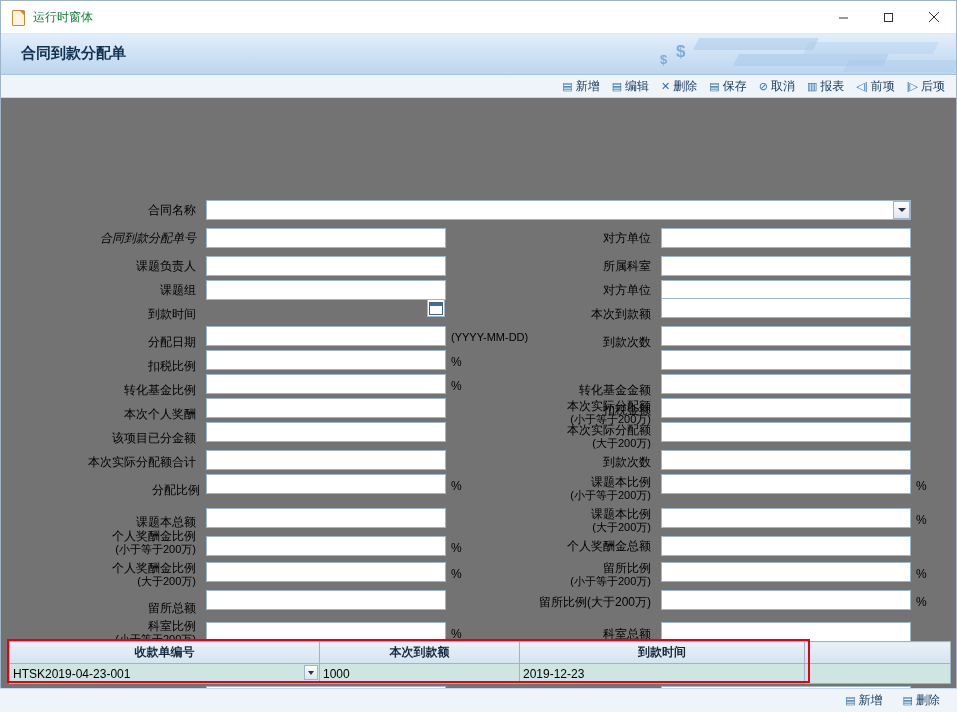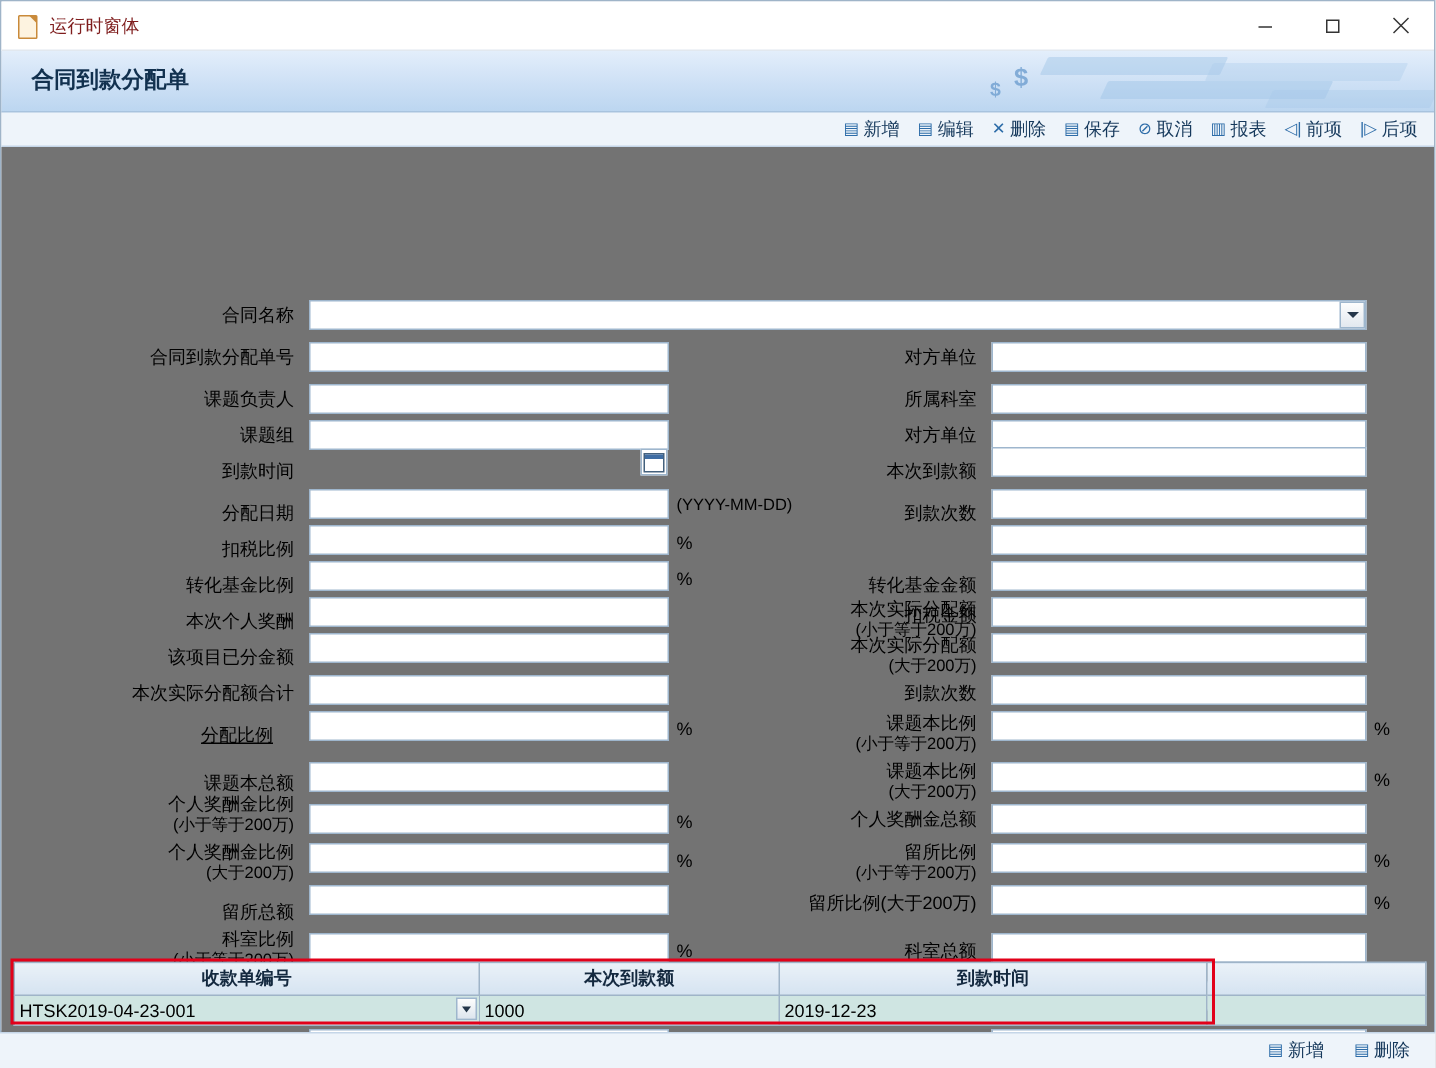--- a/index.html
+++ b/index.html
@@ -72,21 +72,21 @@
   }
   .title-icon .fold {
     position: absolute;
     right: 2px; top: 1px;
     width: 0; height: 0;
     border-left: 5px solid transparent;
     border-top: 5px solid #c98a3a;
   }
   #title-text {
     font-size: 12px;
-    color: #7f1d1d;
+    color: #15803d;
   }
   .win-buttons {
     margin-left: auto;
     display: flex;
     height: 32px;
   }
   .win-btn {
     width: 45px;
     height: 32px;
     display: flex;
@@ -400,21 +400,21 @@
       <span>后项</span>
     </div>
   </div>
 
   <div id="form-body">
 
     <div class="field-label" style="left:40px; top:105px; width:155px;">合同名称</div>
     <input class="txt" style="left: 205px; top: 102px; width: 705px;" value="">
     <div class="combo-btn" style="left:892px; top:103px;"></div>
 
-    <div class="field-label" style="left:20px; top:133px; width:175px;">合同到款分配单号</div>
+    <div class="field-label" style="left:20px; top:133px; width:175px;font-style:italic;">合同到款分配单号</div>
     <input class="txt" style="left: 205px; top: 130px; width: 240px;" value="">
     <div class="field-label" style="left:460px; top:133px; width:190px;">对方单位</div>
     <input class="txt" style="left: 660px; top: 130px; width: 250px;" value="">
 
     <div class="field-label" style="left:20px; top:161px; width:175px;">课题负责人</div>
     <input class="txt" style="left: 205px; top: 158px; width: 240px;" value="">
     <div class="field-label" style="left:460px; top:161px; width:190px;">所属科室</div>
     <input class="txt" style="left: 660px; top: 158px; width: 250px;" value="">
 
     <div class="field-label" style="left:20px; top:185px; width:175px;">课题组</div>
@@ -461,21 +461,21 @@
       <span>本次实际分配额</span><br>
       <span style="font-size:11px;">(大于200万)</span>
     </div>
     <input class="txt" style="left: 660px; top: 324px; width: 250px;" value="">
 
     <div class="field-label" style="left:20px; top:357px; width:175px;">本次实际分配额合计</div>
     <input class="txt" style="left: 205px; top: 352px; width: 240px;" value="">
     <div class="field-label" style="left:460px; top:357px; width:190px;">到款次数</div>
     <input class="txt" style="left: 660px; top: 352px; width: 250px;" value="">
 
-    <div class="field-label" style="left:6px; top:385px; width:175px;text-decoration:underline;">分配比例</div>
+    <div class="field-label" style="left:24px; top:385px; width:175px;">分配比例</div>
     <input class="txt" style="left: 205px; top: 376px; width: 240px;" value="">
     <div class="unit" style="left:450px; top:381px;">%</div>
     <div class="field-label two-line" style="left:460px; top:378px; width:190px;">
       <span>课题本比例</span><br>
       <span style="font-size:11px;">(小于等于200万)</span>
     </div>
     <input class="txt" style="left: 660px; top: 376px; width: 250px;" value="">
     <div class="unit" style="left:915px; top:381px;">%</div>
 
     <div class="field-label" style="left:20px; top:417px; width:175px;">课题本总额</div>

